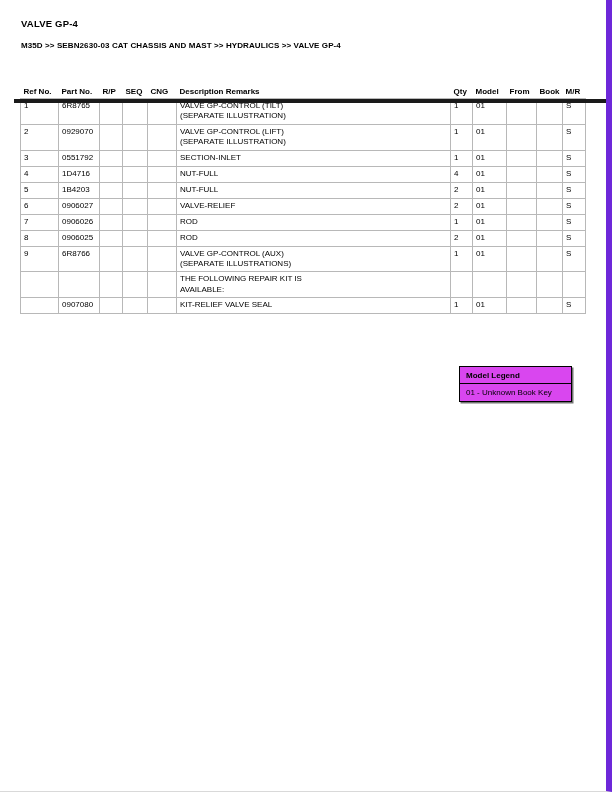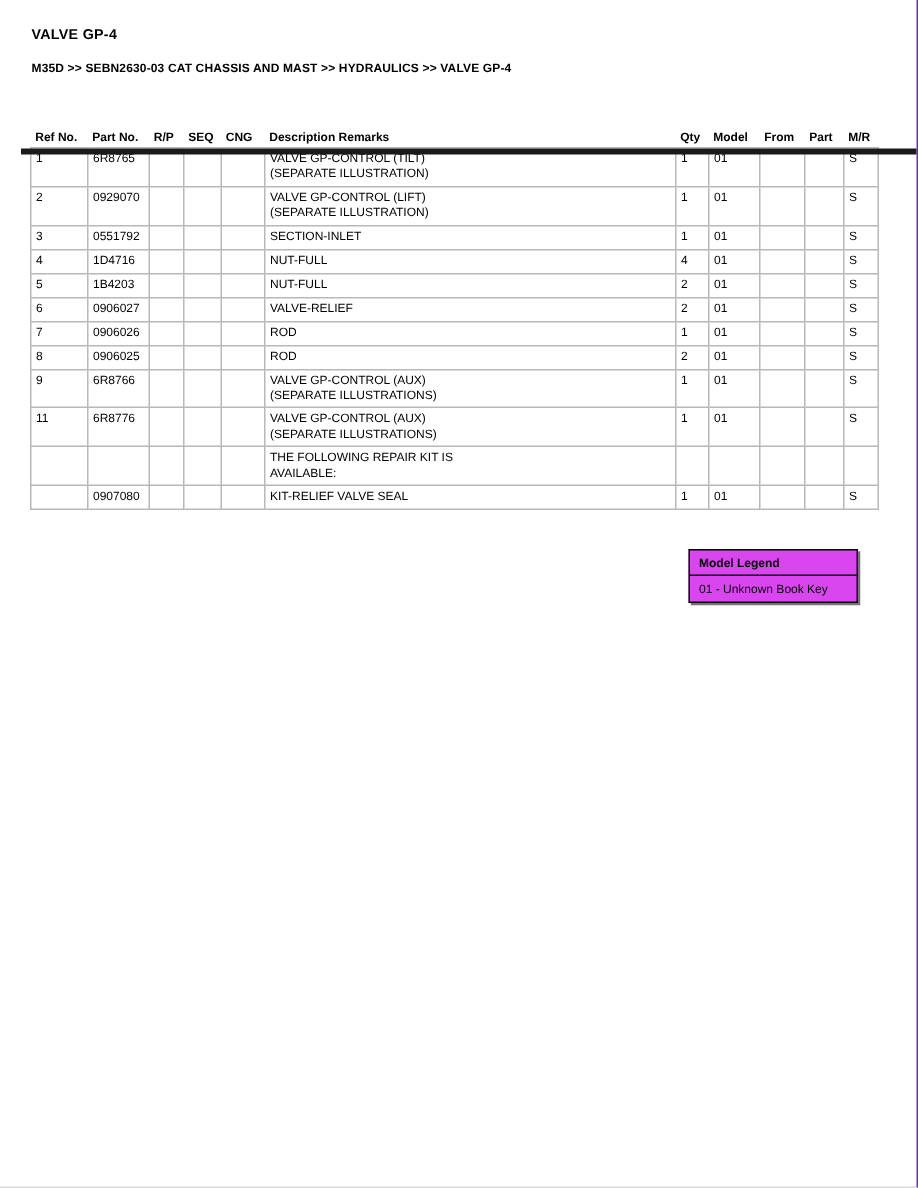--- a/index.html
+++ b/index.html
@@ -1,18 +1,18 @@
 <!DOCTYPE html>
 <html><head>
 <meta charset="utf-8">
 <style>
   html,body{margin:0;padding:0;background:#ffffff;}
   body{font-family:"Liberation Sans", sans-serif;color:#000;}
   .page{position:relative;width:612px;height:792px;background:#fff;overflow:hidden;
-        border-right:1px solid #6d28d9;border-bottom:1px solid #d9d9d9;box-sizing:border-box;}
+        border-right:6px solid #6d28d9;border-bottom:1px solid #d9d9d9;box-sizing:border-box;}
   .title{position:absolute;left:21px;top:18px;font-size:9.5px;font-weight:bold;letter-spacing:0.2px;}
   .breadcrumb{position:absolute;left:21px;top:41px;font-size:8px;font-weight:bold;letter-spacing:0.1px;}
   .rule{position:absolute;left:14px;top:99px;width:598px;height:3.5px;background:#1a1a1a;z-index:2;}
   table.parts{position:absolute;left:20px;top:83px;width:565px;border-collapse:collapse;
               table-layout:fixed;font-size:8px;z-index:1;}
   .parts thead th{font-weight:bold;text-align:left;padding:2px 3px;border:none;height:11px;
                   vertical-align:bottom;white-space:nowrap;overflow:hidden;}
   .parts tbody td{border:1px solid #b8b8b8;padding:2px 3px;vertical-align:top;line-height:1.3;
                   height:11px;overflow:hidden;}
   .parts tbody td.desc{white-space:pre-line;}
@@ -48,21 +48,21 @@
       <tr>
         <th>Ref No.</th>
         <th>Part No.</th>
         <th>R/P</th>
         <th>SEQ</th>
         <th>CNG</th>
         <th>Description Remarks</th>
         <th>Qty</th>
         <th>Model</th>
         <th>From</th>
-        <th>Part</th>
+        <th>Book</th>
         <th>M/R</th>
       </tr>
     </thead>
     <tbody>
         <tr>
           <td>1</td>
           <td>6R8765</td>
           <td></td>
           <td></td>
           <td></td>
@@ -174,34 +174,20 @@
           <td></td>
           <td class="desc">VALVE GP-CONTROL (AUX)
 (SEPARATE ILLUSTRATIONS)</td>
           <td>1</td>
           <td>01</td>
           <td></td>
           <td></td>
           <td>S</td>
         </tr>
         <tr>
-          <td>11</td>
-          <td>6R8776</td>
-          <td></td>
-          <td></td>
-          <td></td>
-          <td class="desc">VALVE GP-CONTROL (AUX)
-(SEPARATE ILLUSTRATIONS)</td>
-          <td>1</td>
-          <td>01</td>
-          <td></td>
-          <td></td>
-          <td>S</td>
-        </tr>
-        <tr>
           <td></td>
           <td></td>
           <td></td>
           <td></td>
           <td></td>
           <td class="desc">THE FOLLOWING REPAIR KIT IS
 AVAILABLE:</td>
           <td></td>
           <td></td>
           <td></td>

